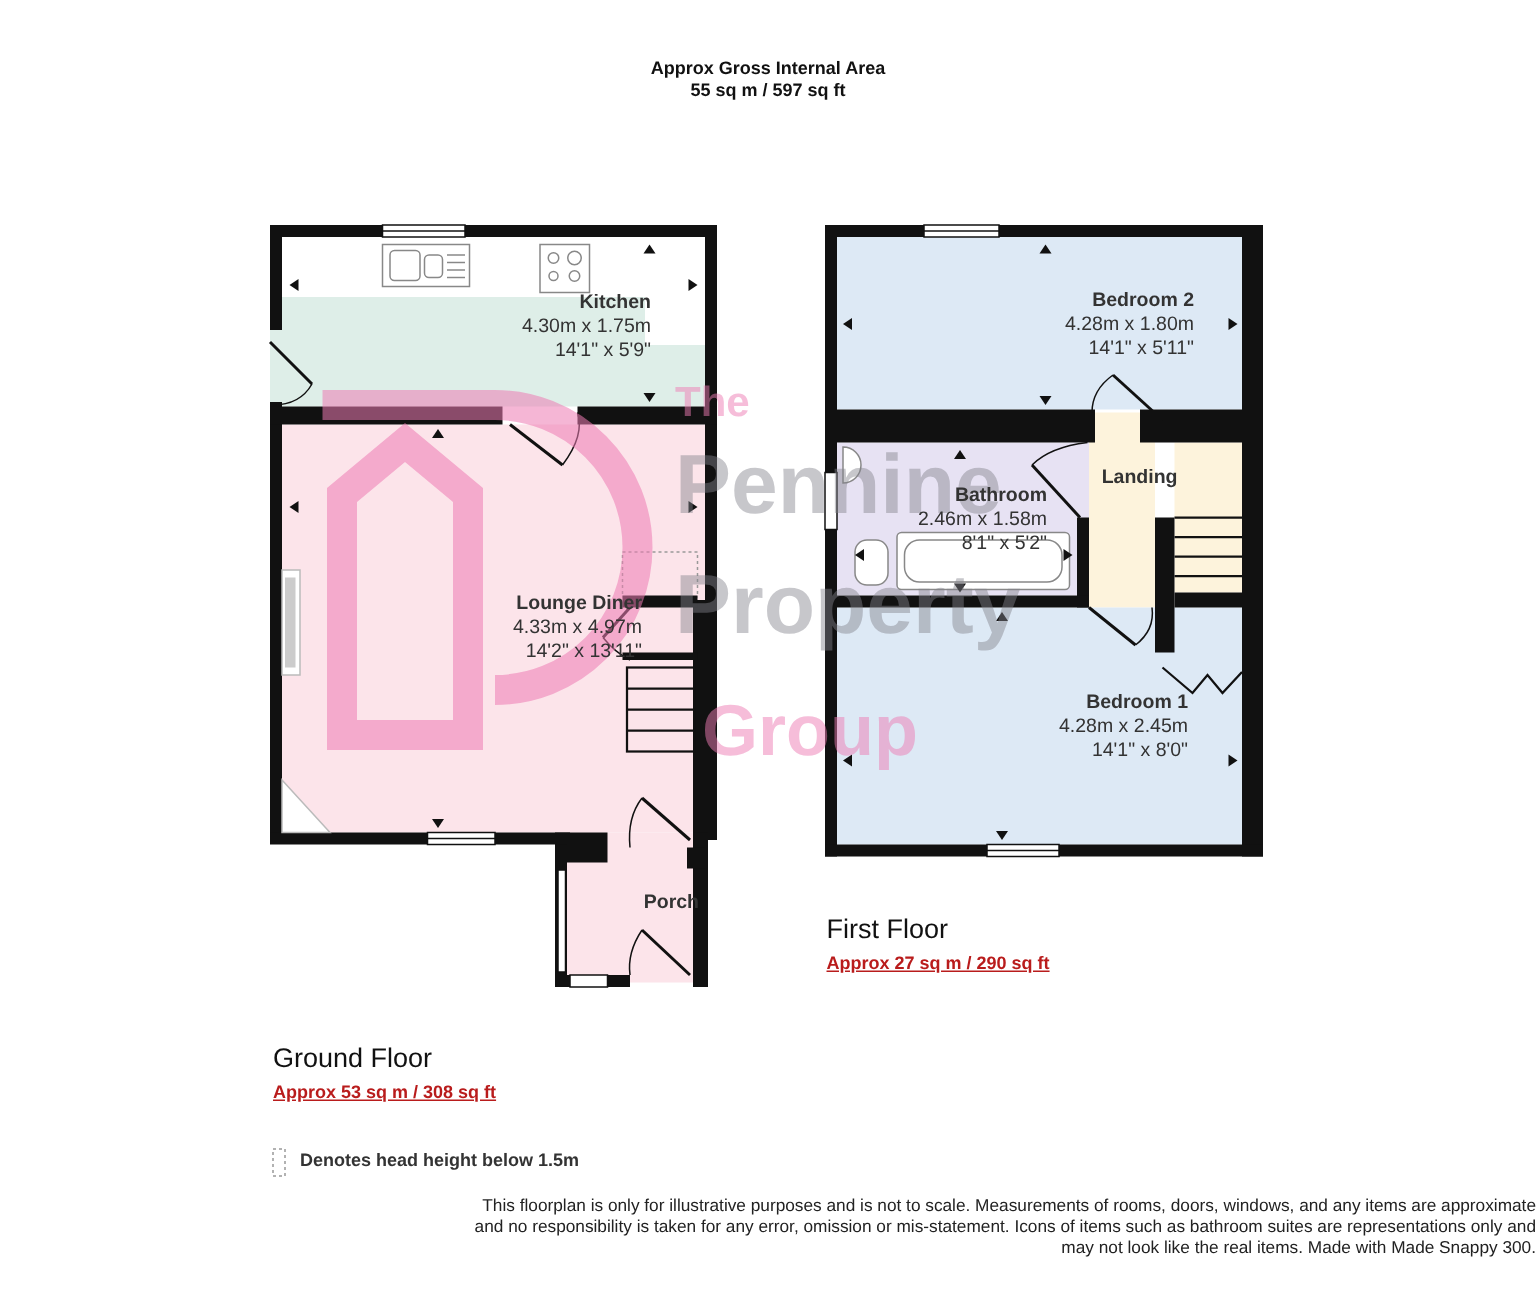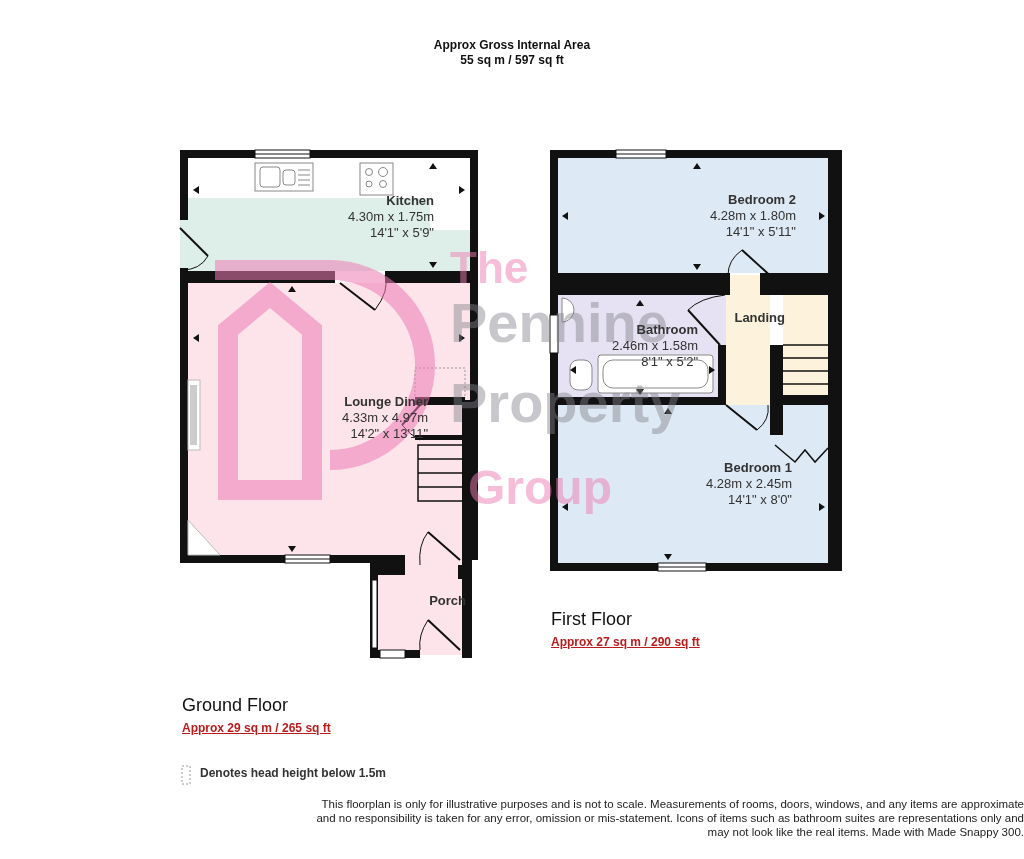--- a/index.html
+++ b/index.html
@@ -175,21 +175,21 @@
   </g>
 
   <g opacity="0.55">
     <path d="M228 330 L270 295 L312 330 V490 H228 Z" fill="none" stroke="#ee7cb4" stroke-width="20"></path>
     <path d="M215 270 H330 A95 95 0 0 1 330 460" fill="none" stroke="#ee7cb4" stroke-width="20"></path>
   </g>
 
   <rect x="182" y="766" width="8" height="18" fill="none" stroke="#999" stroke-dasharray="2,2"></rect>
 </svg>
 
-<div class="wm" style="left:450px;top:240px;color:rgba(238,124,180,0.5);font-size:44px;">The</div>
+<div class="wm" style="left:450px;top:240px;color:rgba(238,124,180,0.5);font-size:28px;">The</div>
 <div class="wm" style="left:450px;top:295px;color:rgba(130,130,140,0.45);">Pennine</div>
 <div class="wm" style="left:450px;top:375px;color:rgba(130,130,140,0.45);">Property</div>
 <div class="wm" style="left:468px;top:460px;color:rgba(238,124,180,0.5);font-size:48px;">Group</div>
 
 <div class="room-label" style="left:234px;top:193px;width:200px;">
   <div class="nm">Kitchen</div>
   <div>4.30m x 1.75m</div>
   <div>14'1" x 5'9"</div>
 </div>
 <div class="room-label" style="left:228px;top:394px;width:200px;">
@@ -216,19 +216,19 @@
 </div>
 <div class="room-label" style="left:592px;top:460px;width:200px;">
   <div class="nm">Bedroom 1</div>
   <div>4.28m x 2.45m</div>
   <div>14'1" x 8'0"</div>
 </div>
 
 <div class="abs floor-title" style="left:551px;top:609px;">First Floor</div>
 <div class="abs floor-area" style="left:551px;top:635px;">Approx 27 sq m / 290 sq ft</div>
 <div class="abs floor-title" style="left:182px;top:695px;">Ground Floor</div>
-<div class="abs floor-area" style="left:182px;top:721px;">Approx 29 sq m / 265 sq ft</div>
+<div class="abs floor-area" style="left:182px;top:721px;">Approx 53 sq m / 308 sq ft</div>
 
 <div class="abs" style="left:200px;top:766px;font-size:12px;color:#333;font-weight:bold;">Denotes head height below 1.5m</div>
 
 <div class="abs disc" style="top:797px;">This floorplan is only for illustrative purposes and is not to scale. Measurements of rooms, doors, windows, and any items are approximate</div>
 <div class="abs disc" style="top:811px;">and no responsibility is taken for any error, omission or mis-statement. Icons of items such as bathroom suites are representations only and</div>
 <div class="abs disc" style="top:825px;">may not look like the real items. Made with Made Snappy 300.</div>
 
 </body></html>

